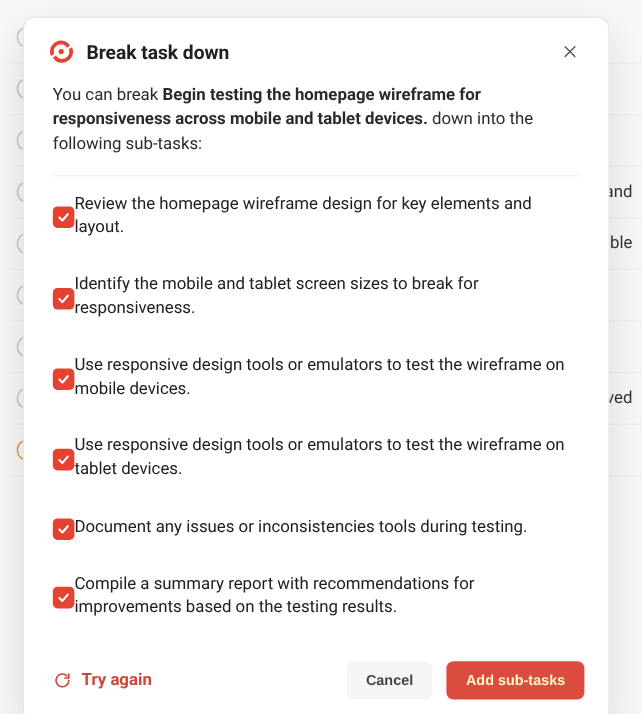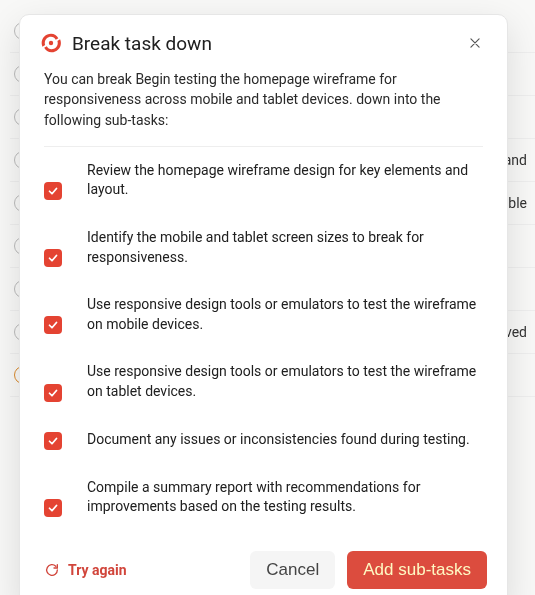--- a/index.html
+++ b/index.html
@@ -85,49 +85,49 @@
     display: flex;
     align-items: center;
     padding: 16px 20px 14px 20px;
   }
   .modal-header .dlg-icon {
     width: 22px; height: 22px;
     flex: 0 0 22px;
     margin-right: 10px;
   }
   .modal-header .dlg-title {
-    font-size: 19px;
-    font-weight: 400;
+    font-size: 16px;
+    font-weight: 700;
     flex: 1;
   }
   .modal-header .close-btn {
     width: 24px; height: 24px;
     display: flex; align-items: center; justify-content: center;
     color: #666;
     cursor: pointer;
     border-radius: 4px;
   }
 
   .modal-intro {
     padding: 0 24px 16px 24px;
     color: #2a2a2a;
     line-height: 1.45;
   }
-  .modal-intro b { font-weight: 400; }
+  .modal-intro b { font-weight: 700; }
 
   .subtask-list {
     padding: 0 24px 4px 24px;
     border-top: 1px solid #eee;
     margin: 0 24px 0 24px;
     padding-left: 0; padding-right: 0;
   }
   .subtask {
     display: flex;
-    align-items: flex-end;
-    gap: 25px;
+    align-items: center;
+    gap: 0;
     padding: 14px 0;
   }
   .subtask + .subtask { }
 
   .chk {
     width: 18px; height: 18px;
     flex: 0 0 18px;
     border-radius: 4px;
     background: #e44332;
     display: flex; align-items: center; justify-content: center;
@@ -156,22 +156,22 @@
     cursor: pointer;
     margin-right: auto;
     padding: 6px 4px;
   }
   .try-again svg { display:block; }
 
   .btn {
     border: none;
     border-radius: 6px;
     padding: 9px 16px;
-    font-size: 17px;
-    font-weight: 400;
+    font-size: 12px;
+    font-weight: 700;
     cursor: pointer;
   }
   .btn-secondary {
     background: #f5f5f5;
     color: #444;
   }
   .btn-primary {
     background: #dc4c3e;
     color: #fef9c3;
   }
@@ -292,21 +292,21 @@
           </svg>
       </span>
       <span class="label">Use responsive design tools or emulators to test the wireframe on tablet devices.</span>
     </div>
     <div class="subtask">
       <span class="chk">
         <svg width="12" height="12" viewBox="0 0 24 24">
             <path fill="none" stroke="#fff" stroke-width="3.5" stroke-linecap="round" stroke-linejoin="round" d="M5 12.5l5 5L19 7"></path>
           </svg>
       </span>
-      <span class="label">Document any issues or inconsistencies found during testing.</span>
+      <span class="label">Document any issues or inconsistencies tools during testing.</span>
     </div>
     <div class="subtask">
       <span class="chk">
         <svg width="12" height="12" viewBox="0 0 24 24">
             <path fill="none" stroke="#fff" stroke-width="3.5" stroke-linecap="round" stroke-linejoin="round" d="M5 12.5l5 5L19 7"></path>
           </svg>
       </span>
       <span class="label">Compile a summary report with recommendations for improvements based on the testing results.</span>
     </div>
   </div>

